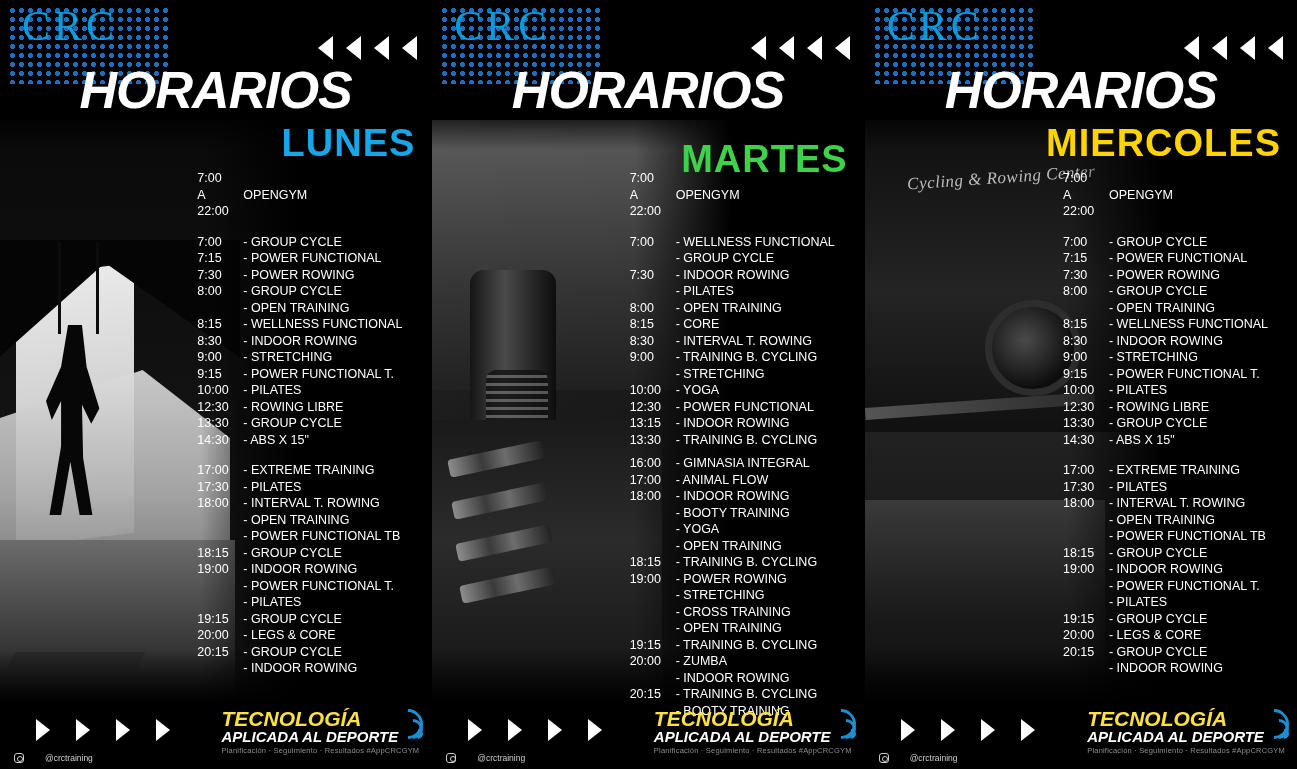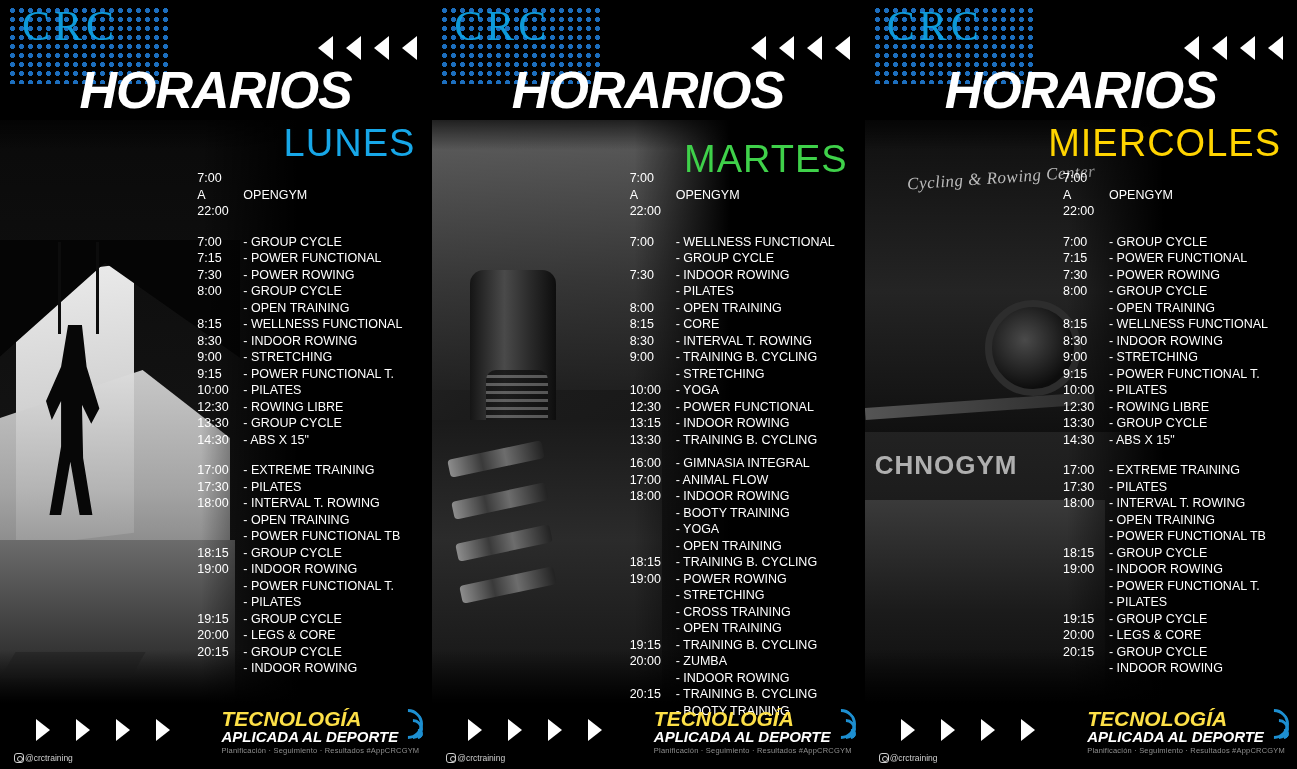--- a/index.html
+++ b/index.html
@@ -202,21 +202,21 @@
     text-align:center;
     color:#fff;
     font-size: 52px;
     font-weight: bold;
     letter-spacing: -1px;
     line-height: .95;
     font-style: italic;
   }
   .subtitle {
     position:absolute; right:16px; top:122px;
-    font-size: 38px; font-weight: normal; letter-spacing:1px;
+    font-size: 38px; font-weight: bold; letter-spacing:1px;
   }
   .subtitle.lunes { color:#17a7e8; }
   .subtitle.martes { color:#3fd14a;margin-top:16px; }
   .subtitle.miercoles { color:#ffd400; }
   
   .schedule {
     position:absolute; right:6px; top:170px;
     width: 228px;
     z-index:6;
     color:#fff;
@@ -266,21 +266,21 @@
     border-radius: 50%;
     border-left-color: transparent;
     border-bottom-color: transparent;
     transform: rotate(45deg);
   }
   .wifi i:nth-child(1){ width:10px; height:10px; right:2px; bottom:2px; }
   .wifi i:nth-child(2){ width:20px; height:20px; right:2px; bottom:2px; }
   .wifi i:nth-child(3){ width:30px; height:30px; right:2px; bottom:2px; }
   .handle {
     position:absolute; left:14px; bottom:6px;
-    display:flex; align-items:flex-end; gap:1px;
+    display:flex; align-items:flex-end; gap:21px;
     color:#cfcfcf; font-size:8.5px;
   }
   .ig {
     width:10px; height:10px; border:1.3px solid #cfcfcf; border-radius:3px;
     position:relative;
   }
   .ig:after {
     content:""; position:absolute; left:2.3px; top:2.3px;
     width:4px; height:4px; border:1.2px solid #cfcfcf; border-radius:50%;
   }
@@ -666,21 +666,20 @@
     </div>
   </div>
 
   <div class="panel" style="border-right:none;">
     <div class="photo">
       <div class="photo-inner p3-photo">
         <div class="p3-wall"></div>
         <div class="p3-logo-text">Cycling &amp; Rowing Center</div>
         <div class="p3-wheel"></div>
         <div class="p3-rail"></div>
-        <div class="p3-brand">CHNOGYM</div>
         <div class="p3-floor"></div>
       </div>
       <div class="photo-right-fade"></div>
       <div class="photo-top-fade"></div>
       <div class="photo-bottom-fade"></div>
       <div class="torn"></div>
     </div>
 
     <div class="header">
       <div class="dots blue"></div>

